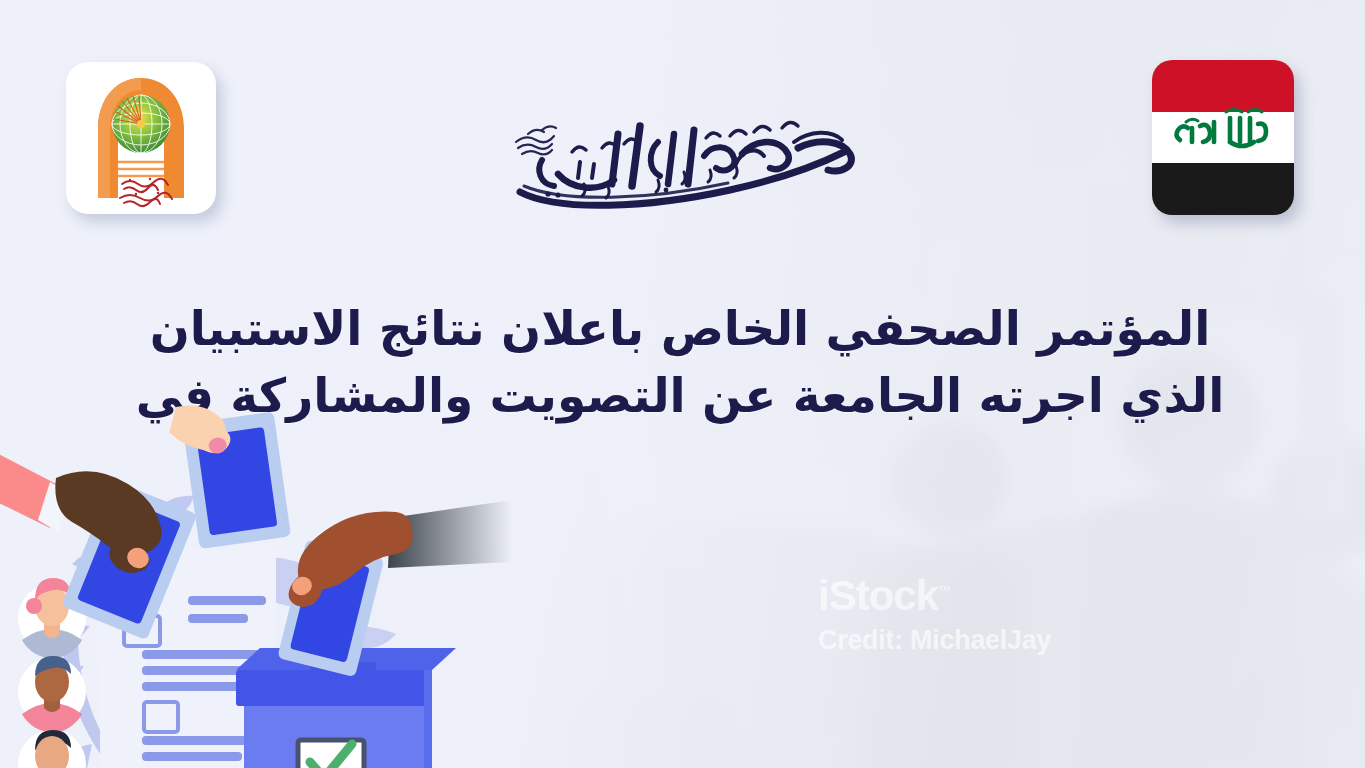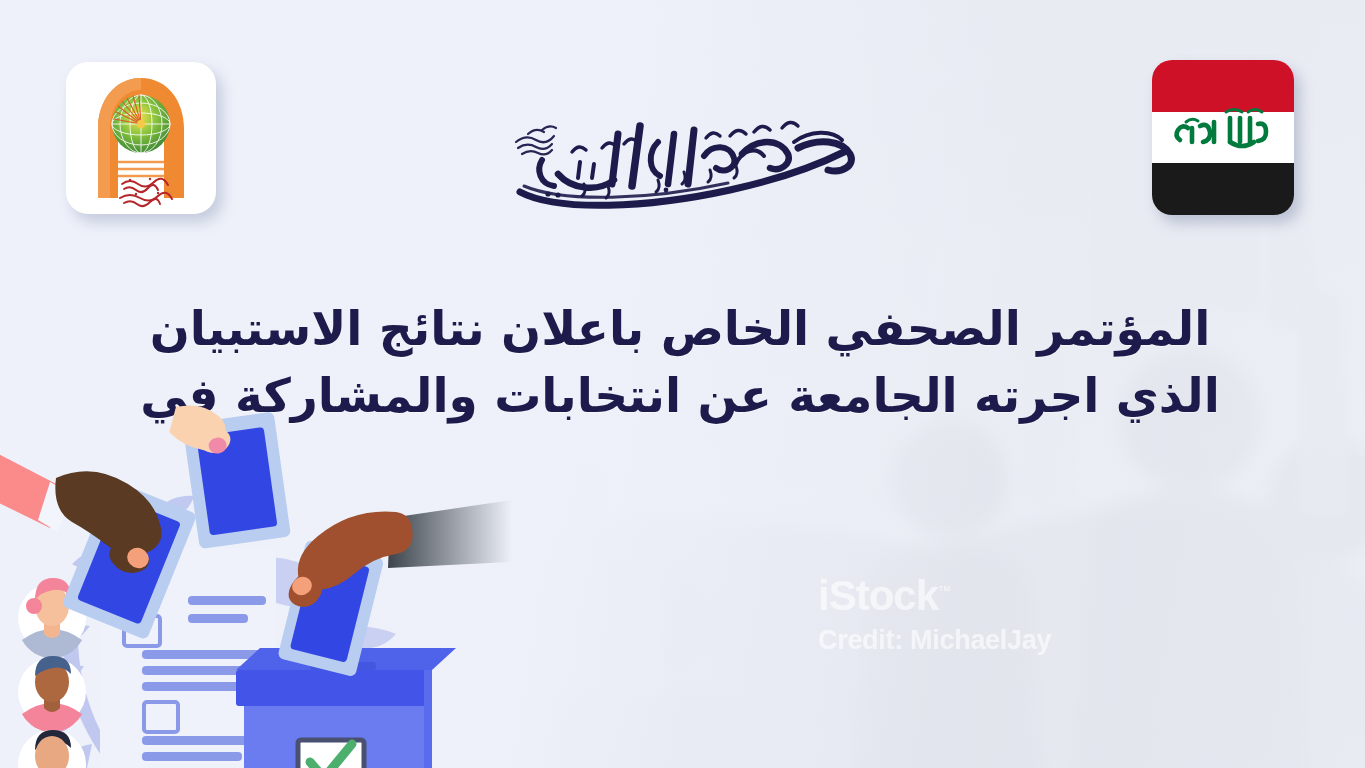--- a/index.html
+++ b/index.html
@@ -303,21 +303,21 @@
       <g stroke="#007a3d" stroke-width="3" stroke-linecap="round" fill="none">
         <path d="M74 52 q8 -5 16 0"></path>
         <path d="M96 52 q7 -5 14 0"></path>
         <path d="M34 62 q6 -5 12 -1"></path>
       </g>
     </svg>
   </div>
 
   <div class="headline">
     <span class="ln l1">المؤتمر الصحفي الخاص باعلان نتائج الاستبيان</span>
-    <span class="ln l2">الذي اجرته الجامعة عن انتخابات والمشاركة في</span>
+    <span class="ln l2">الذي اجرته الجامعة عن التصويت والمشاركة في</span>
   </div>
 
   <div class="wm">
     <div class="wm-brand"><span>iStock</span><span class="wm-tm">™</span></div>
     <div class="wm-credit">Credit: MichaelJay</div>
   </div>
 
   <div class="illus">
     <svg viewBox="0 0 520 368" aria-hidden="true">
       <defs>

